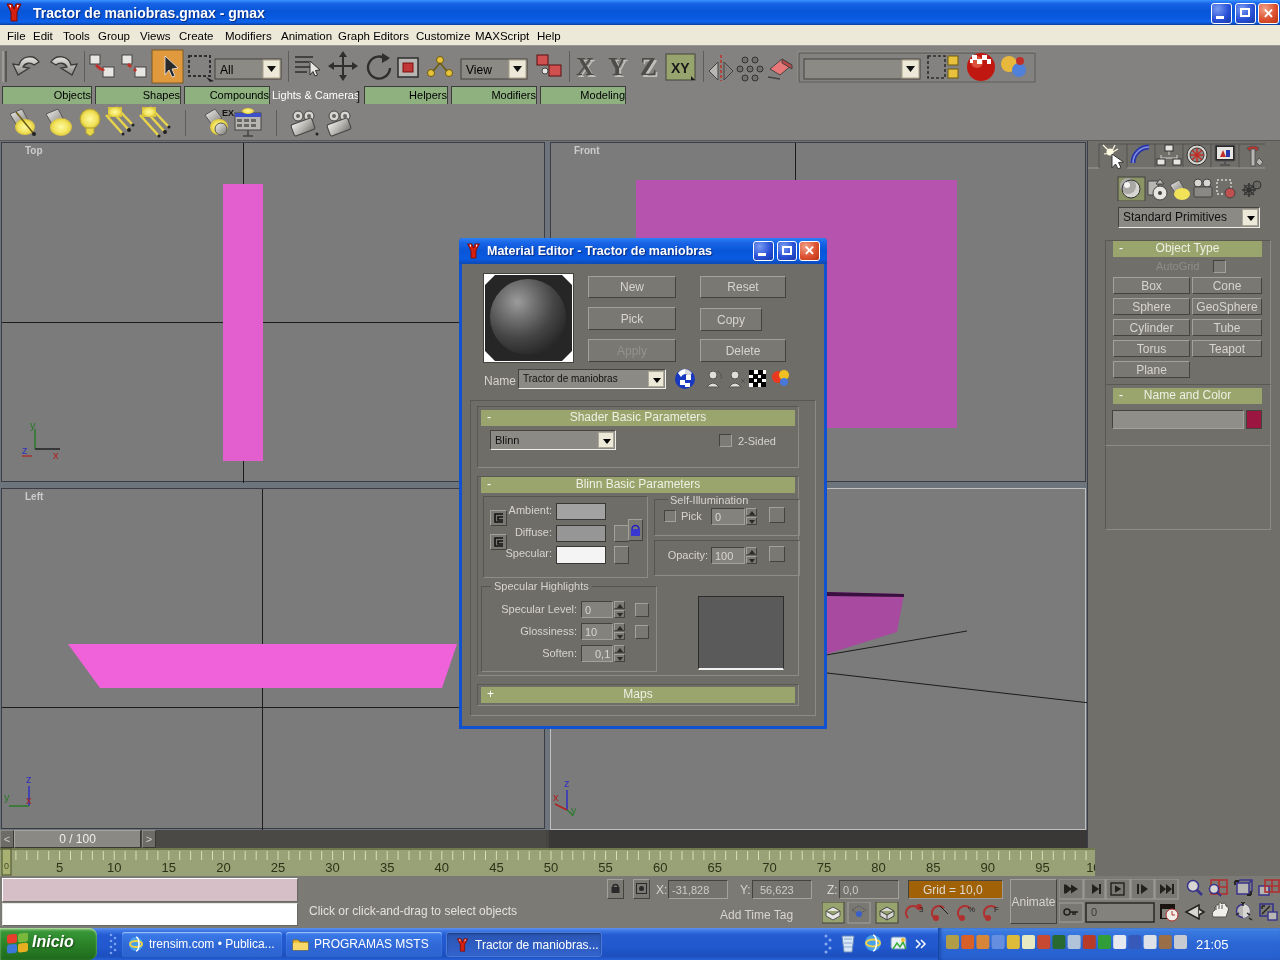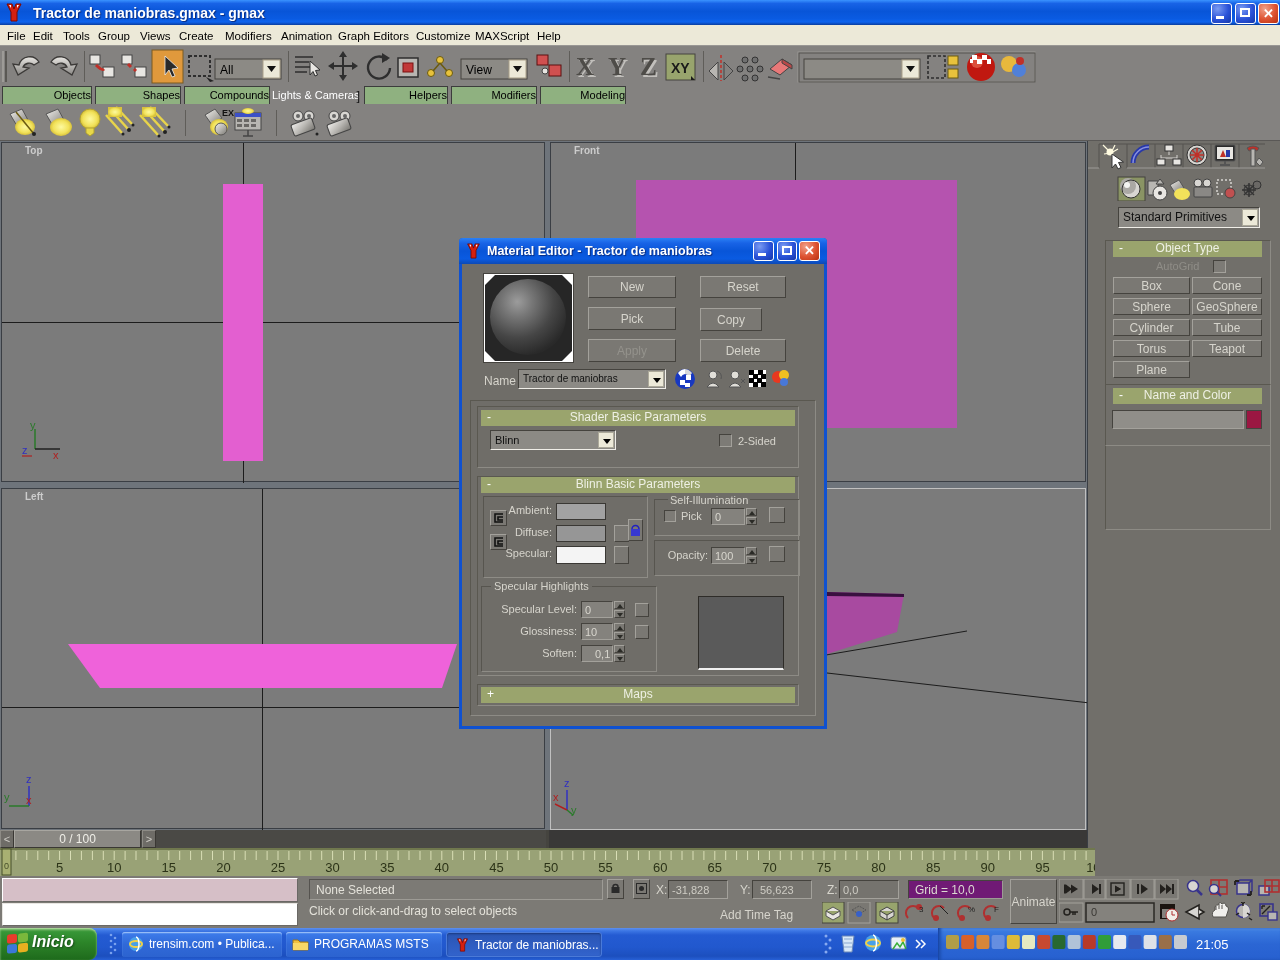--- a/index.html
+++ b/index.html
@@ -570,41 +570,40 @@
   <text x="6.5" y="21" font-size="9" fill="#474f2a" text-anchor="middle">0</text>
 </svg>
 
 </div>
 
 <div id="statusbar">
 
   <div class="abs" style="left:2px;top:2px;width:296px;height:24px;background:#d6bfc7;border:1px solid #fff;border-right-color:#6a6865;border-bottom-color:#6a6865"></div>
   <div class="abs" style="left:2px;top:27px;width:296px;height:23px;background:#fff;border:1px solid #e8e6e2;border-right-color:#6a6865;border-bottom-color:#6a6865"></div>
 
-  <div class="abs" style="left:309px;top:3px;width:294px;height:21px;border:1px solid #55534f;border-right-color:#9d9b95;border-bottom-color:#9d9b95;color:#e4e2da;font-size:12px;padding:3px 0 0 6px">None Selected</div>
   <div class="abs" style="left:309px;top:28px;color:#e4e2da;font-size:12px">Click or click-and-drag to select objects</div>
 
   <div class="btn" style="left:607px;top:3px;width:17px;height:20px"></div>
   <svg width="11" height="13" style="position:absolute;left:610px;top:6px">
       <path d="M3,5 a2.5,2.5 0 0 1 5,0" stroke="#2a2a2a" fill="none" stroke-width="1.5"></path>
       <rect x="1.5" y="5" width="8" height="6" fill="#2a2a2a"></rect>
     </svg>
   <div class="btn" style="left:633px;top:3px;width:17px;height:20px"></div>
   <svg width="11" height="11" style="position:absolute;left:636px;top:7px">
       <rect x="0.5" y="0.5" width="10" height="10" fill="none" stroke="#2a2a2a"></rect>
       <circle cx="5.5" cy="5.5" r="2.5" fill="#2a2a2a"></circle>
     </svg>
 
   <span class="glabel" style="left:656px;top:7px;font-size:12px">X:</span>
   <div class="sunken" style="left:668px;top:4px;width:60px;height:19px;background:#75736e;color:#ceccc4;font-size:11px;padding:3px 0 0 3px">-31,828</div>
   <span class="glabel" style="left:740px;top:7px;font-size:12px">Y:</span>
   <div class="sunken" style="left:752px;top:4px;width:60px;height:19px;background:#75736e;color:#ceccc4;font-size:11px;padding:3px 0 0 7px">56,623</div>
   <span class="glabel" style="left:827px;top:7px;font-size:12px">Z:</span>
   <div class="sunken" style="left:839px;top:4px;width:60px;height:19px;background:#75736e;color:#ceccc4;font-size:11px;padding:3px 0 0 3px">0,0</div>
-  <div class="sunken" style="left:908px;top:4px;width:95px;height:19px;background:#701a75;color:#dcdad2;font-size:12px;padding:2px 0 0 6px;border-right-color:#9d9b95;border-bottom-color:#9d9b95">Grid = 10,0</div>
+  <div class="sunken" style="left:908px;top:4px;width:95px;height:19px;background:#a16207;color:#dcdad2;font-size:12px;padding:2px 0 0 14px;border-right-color:#9d9b95;border-bottom-color:#9d9b95">Grid = 10,0</div>
   <div class="btn" style="left:1010px;top:3px;width:47px;height:45px;line-height:44px">Animate</div>
 
   <div class="abs" style="left:612px;top:26px;width:216px;height:24px;background:#7c7a75"></div>
   <span class="glabel" style="left:720px;top:32px;font-size:12px">Add Time Tag</span>
 
   <svg width="120" height="46" style="position:absolute;left:1059px;top:3px">
     <g>
       <rect x="0" y="0" width="24" height="20" fill="#7a7873" stroke="#a3a19b"></rect>
         <rect x="25" y="0" width="21" height="20" fill="#7a7873" stroke="#a3a19b"></rect>
         <rect x="47" y="0" width="24" height="20" fill="#7a7873" stroke="#a3a19b"></rect>

